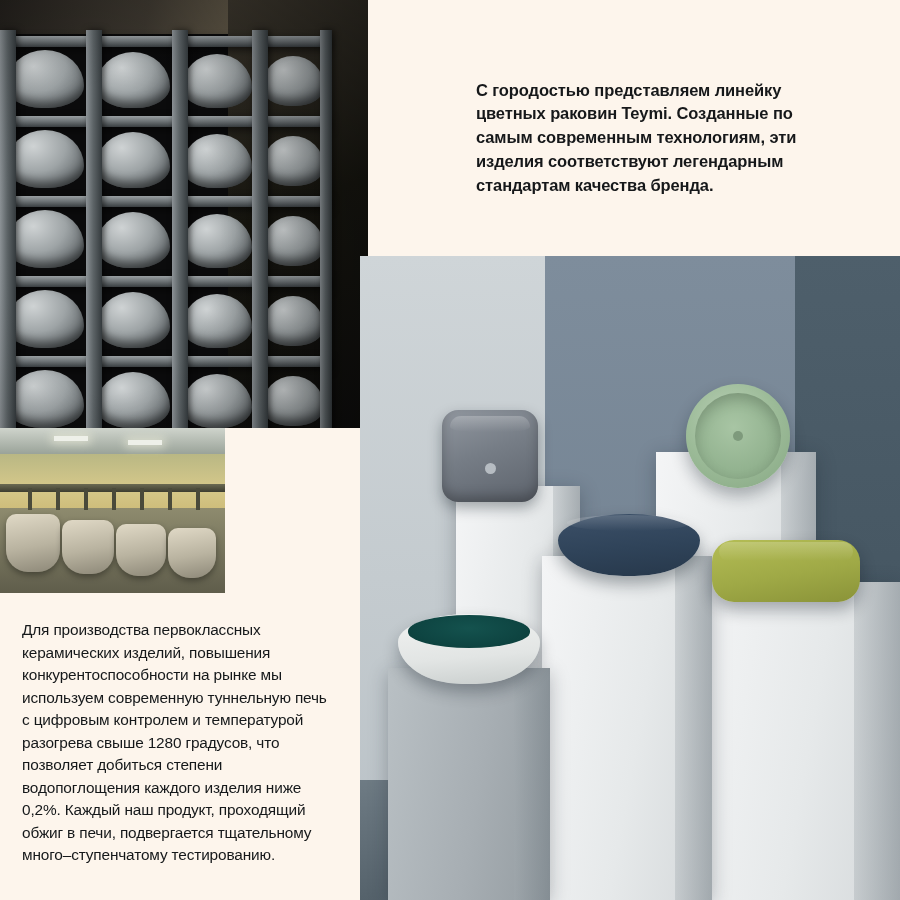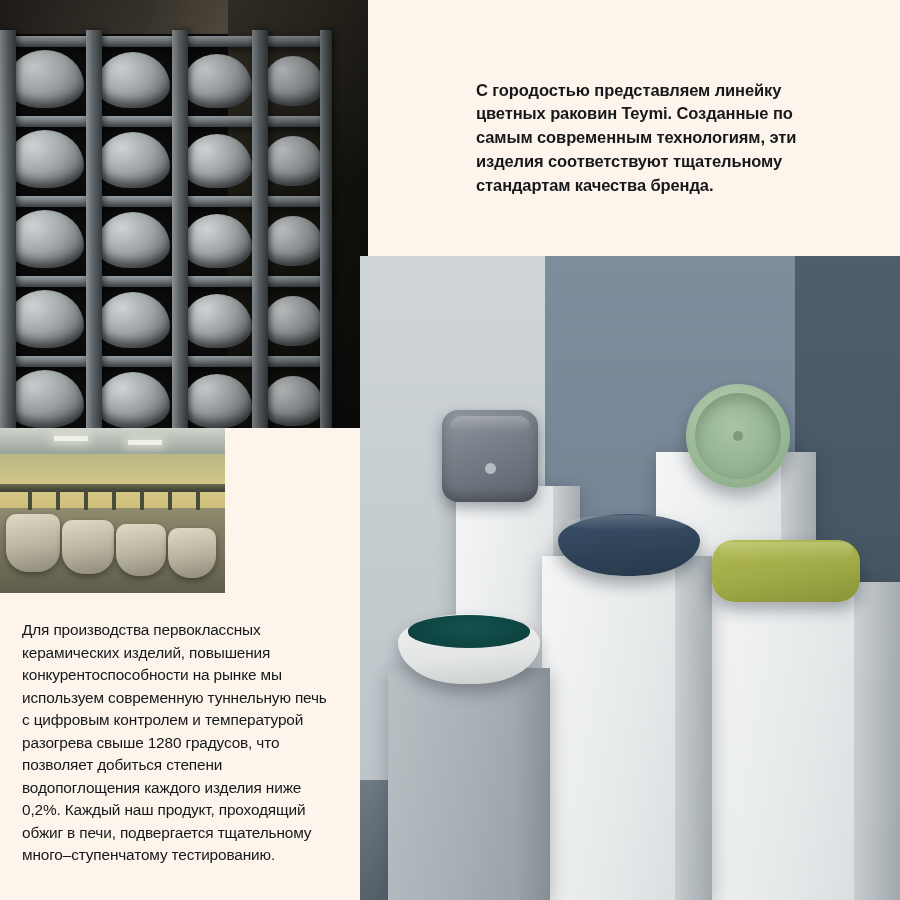--- a/index.html
+++ b/index.html
@@ -359,21 +359,21 @@
     <div class="pot" style="left:6px;   top:86px; width:54px; height:58px;"></div>
     <div class="pot" style="left:62px;  top:92px; width:52px; height:54px;"></div>
     <div class="pot" style="left:116px; top:96px; width:50px; height:52px;"></div>
     <div class="pot" style="left:168px; top:100px; width:48px; height:50px;"></div>
   </div>
 
   <div class="cream-top-right"></div>
   <div class="cream-mid"></div>
   <div class="cream-left-band"></div>
 
-  <p class="headline">С городостью представляем линейку цветных раковин Teymi. Созданные по самым современным технологиям, эти изделия соответствуют тщательному стандартам качества бренда.</p>
+  <p class="headline">С городостью представляем линейку цветных раковин Teymi. Созданные по самым современным технологиям, эти изделия соответствуют легендарным стандартам качества бренда.</p>
 
   <p class="bodytext">Для производства первоклассных керамических изделий, повышения конкурентоспособности на рынке мы используем современную туннельную печь с цифровым контролем и температурой разогрева свыше 1280 градусов, что позволяет добиться степени водопоглощения каждого изделия ниже 0,2%. Каждый наш продукт, проходящий обжиг в печи, подвергается тщательному много–ступенчатому тестированию.</p>
 
   <div class="product-photo">
     <div class="bg-left"></div>
     <div class="bg-mid"></div>
     <div class="bg-right"></div>
     <div class="bg-floor"></div>
 
     <div class="plinth" style="left:296px; top:196px; width:160px; height:200px;">

